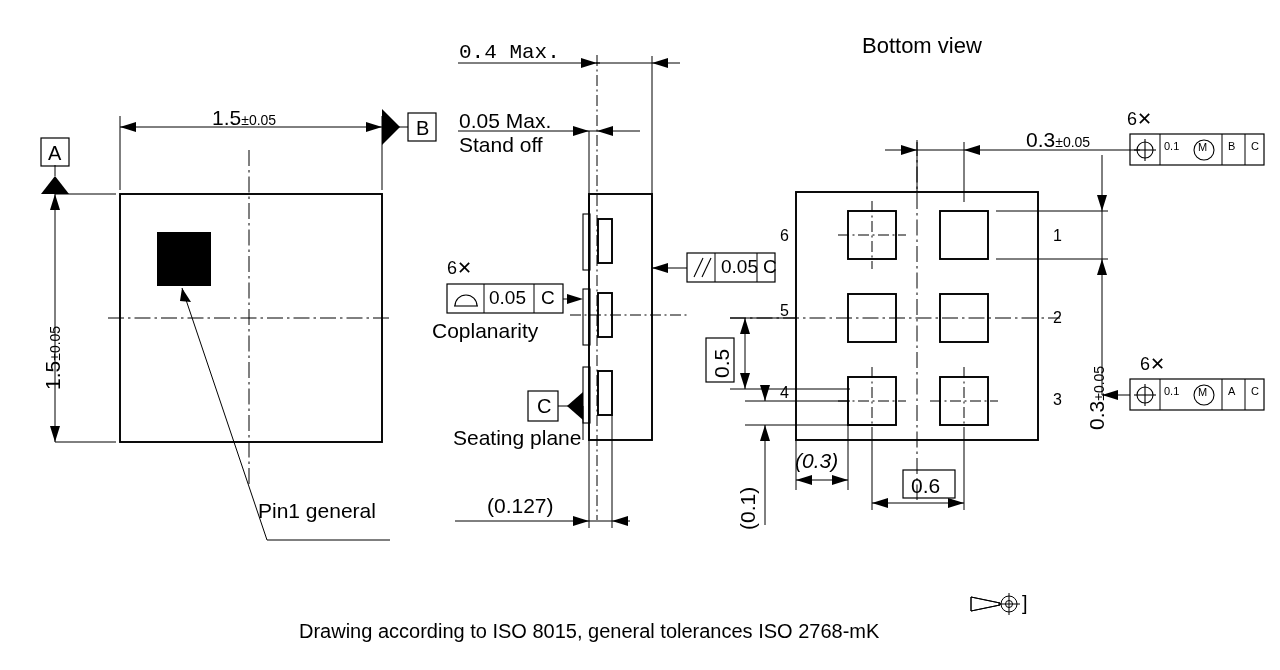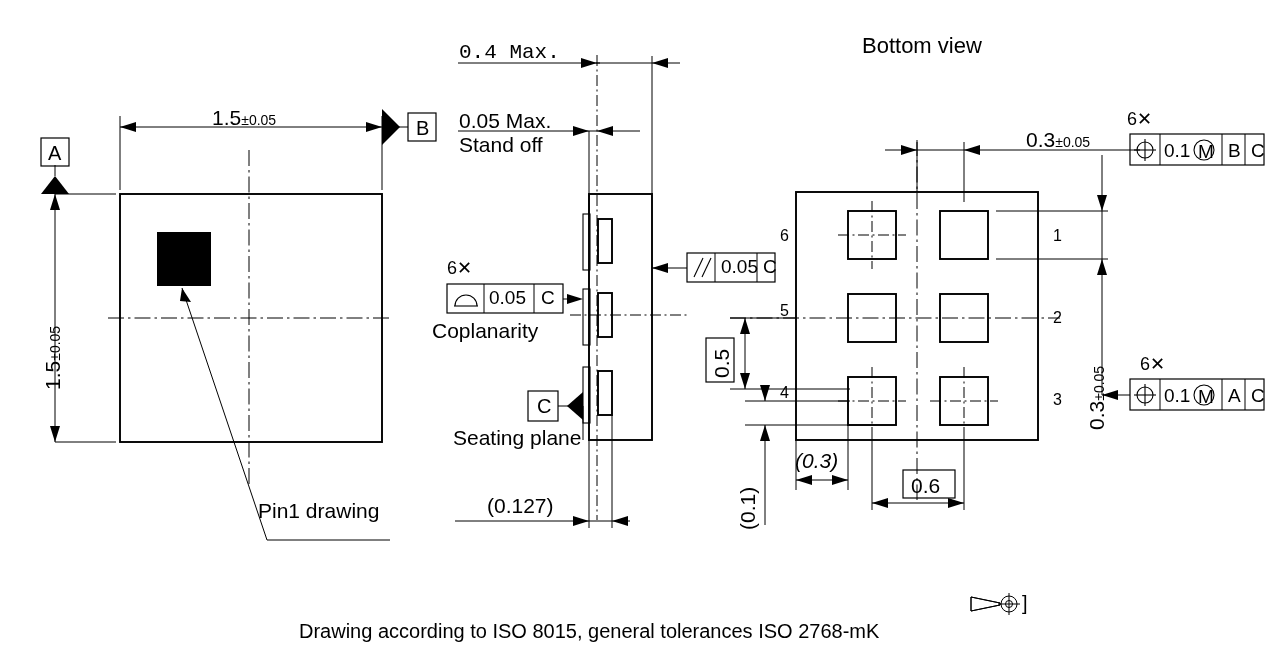--- a/index.html
+++ b/index.html
@@ -39,21 +39,21 @@
     white-space: nowrap;
     font-family: "Liberation Sans", sans-serif;
     color: #000;
     line-height: 1;
   }
   .t-dim { font-size: 21px; }
   .t-lbl { font-size: 21px; }
   .t-note { font-size: 20px; }
   .t-pin { font-size: 16px; }
   .t-frame { font-size: 19px; }
-  .t-frame-sm { font-size: 19px; }
+  .t-frame-sm { font-size: 11px; }
   .t-qty { font-size: 18px; }
   .t-datum { font-size: 20px; }
   .rot90 { transform-origin: left top; transform: rotate(-90deg); }
   .subtol { font-size: 14px; }
 </style>
 </head>
 <body>
 
 <div id="root">
 
@@ -241,21 +241,21 @@
     </g>
   </svg>
 
   <div class="txt t-dim" style="left:212px; top:107px;"><span>1.5</span><span class="subtol">±0.05</span></div>
 
   <div class="txt t-datum" style="left:48px; top:143px;">A</div>
   <div class="txt t-datum" style="left:416px; top:118px;">B</div>
 
   <div class="txt t-dim rot90" style="left:42px; top:390px;"><span>1.5</span><span class="subtol">±0.05</span></div>
 
-  <div class="txt t-lbl" style="left:258px; top:500px;">Pin1 drawing</div>
+  <div class="txt t-lbl" style="left:258px; top:500px;">Pin1 general</div>
 
   <div class="txt t-dim" style="left:459px; top:42px;font-family:Liberation Mono, monospace;">0.4 Max.</div>
   <div class="txt t-dim" style="left:459px; top:110px;">0.05 Max.</div>
   <div class="txt t-dim" style="left:459px; top:134px;">Stand off</div>
 
   <div class="txt t-qty" style="left:447px; top:259px;">6✕</div>
   <div class="txt t-frame" style="left:489px; top:288px;">0.05</div>
   <div class="txt t-frame" style="left:541px; top:288px;">C</div>
   <div class="txt t-lbl" style="left:432px; top:320px;">Coplanarity</div>
 

